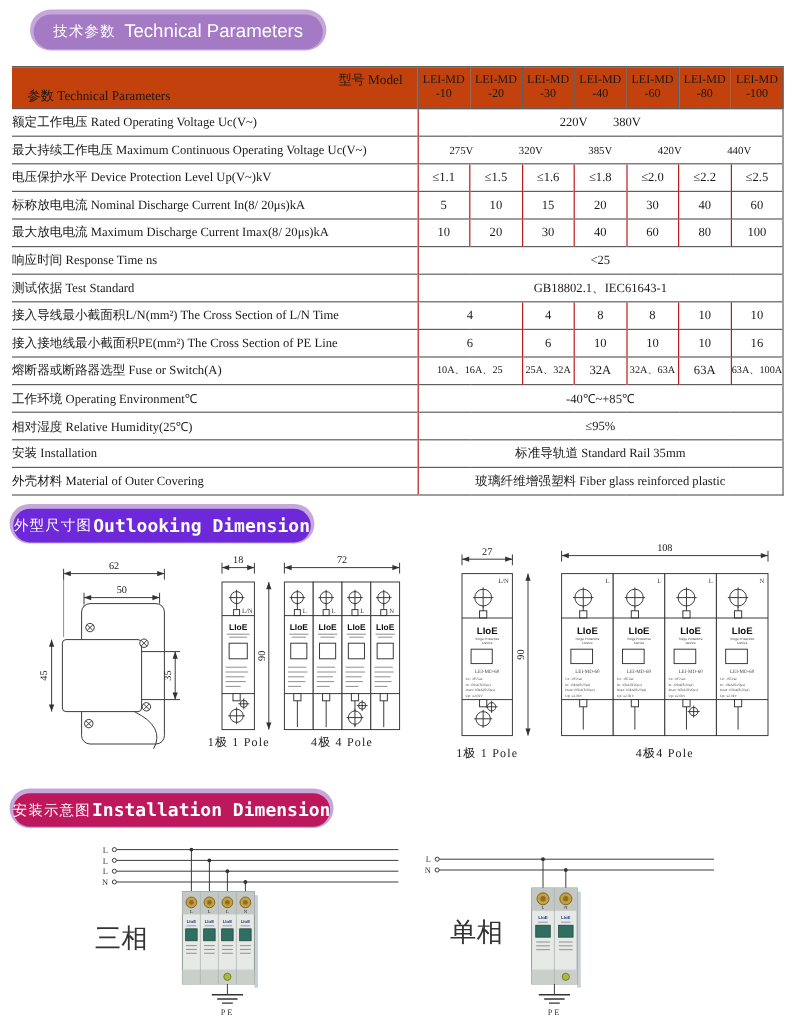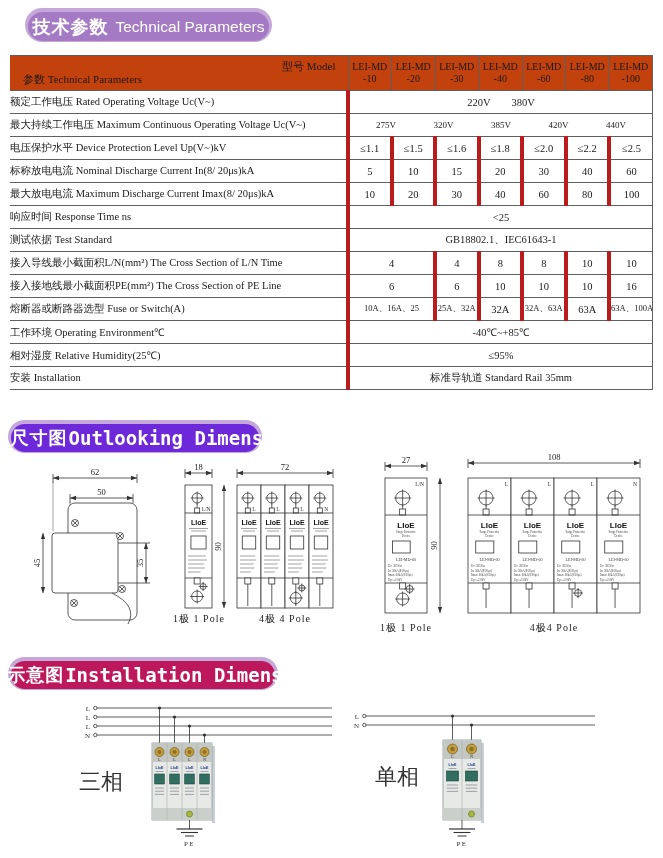--- a/index.html
+++ b/index.html
@@ -7,31 +7,31 @@
        font-family:"Liberation Serif",serif;color:#1a1a1a;}
   .page{position:absolute;inset:0;background:#fff;}
 
   
   .banner{position:absolute;}
   .banner .halo{position:absolute;inset:0;border-radius:999px;}
   .banner .core{position:absolute;left:3px;right:3px;top:4px;bottom:1px;border-radius:999px;
     color:#fff;display:flex;align-items:center;justify-content:center;white-space:nowrap;}
   #b1 .core{gap:7px;}
   #b2 .core,#b3 .core{gap:1px;}
-  .bzh{font-family:"Liberation Sans",sans-serif;font-weight:bold;font-size:18px;letter-spacing:1px;}
+  .bzh{font-family:"Liberation Sans",sans-serif;font-weight:normal;font-size:12px;letter-spacing:1px;}
   .ben1{font-family:"Liberation Sans",sans-serif;font-size:15.5px;}
-  .ben23{font-family:"DejaVu Sans Mono",monospace;font-weight:bold;font-size:19px;}
+  .ben23{font-family:"DejaVu Sans Mono",monospace;font-weight:bold;font-size:15px;}
 
   
   table.params{position:absolute;left:10px;top:55px;width:643px;border-collapse:collapse;
     table-layout:fixed;}
   table.params td{height:22px;padding:0;border-top:1px solid #5f5f5f;vertical-align:middle;}
   table.params tr:last-child td{border-bottom:1px solid #5f5f5f;}
   td.lbl{font-size:10.5px;padding-left:33px;text-align:left;white-space:nowrap;overflow:hidden;}
-  td.v{border-left:4px solid #b91c1c;text-align:center;font-size:10.5px;white-space:nowrap;overflow:hidden;}
+  td.v{border-left:1px solid #b91c1c;text-align:center;font-size:10.5px;white-space:nowrap;overflow:hidden;}
   td.v.small{font-size:8.5px;}
   td.vr{border-right:1px solid #5f5f5f;}
   tr.hdr td{background:#c2410c;height:34px;}
   td.mh{font-size:10px;text-align:center;white-space:pre-line;line-height:1.2;border-left:1px solid #5f5f5f;}
   td.corner{position:relative;
     background:linear-gradient(to bottom right,transparent 49.4%,#8a8a8a 49.4%,#8a8a8a 50.6%,transparent 50.6%),#ebebeb;}
   .crn-tr{position:absolute;top:3px;right:12px;font-size:11px;}
   .crn-bl{position:absolute;bottom:3px;left:13px;font-size:11px;}
   .spread{display:flex;justify-content:space-between;padding:0 26px;font-size:9px;}
 
@@ -179,20 +179,24 @@
             <td class="lbl">工作环境 Operating Environment℃</td>
             <td class="v vr" colspan="7">-40℃~+85℃</td>
           </tr>
           <tr>
             <td class="lbl">相对湿度 Relative Humidity(25℃)</td>
             <td class="v vr" colspan="7">≤95%</td>
           </tr>
           <tr>
             <td class="lbl">安装 Installation</td>
             <td class="v vr" colspan="7">标准导轨道 Standard Rail 35mm</td>
+          </tr>
+          <tr>
+            <td class="lbl">外壳材料 Material of Outer Covering</td>
+            <td class="v vr" colspan="7">玻璃纤维增强塑料 Fiber glass reinforced plastic</td>
           </tr>
         </tbody>
       </table>
     </div>
 
   <div class="banner" id="b2" style="left:8px;top:420px;width:254px;height:33px;">
     <div class="halo" style="background: rgb(197, 167, 218);"></div>
     <div class="core" style="background: #6d28d9;">
       <span class="bzh">外型尺寸图</span>
       <span class="ben23">Outlooking Dimension</span>

